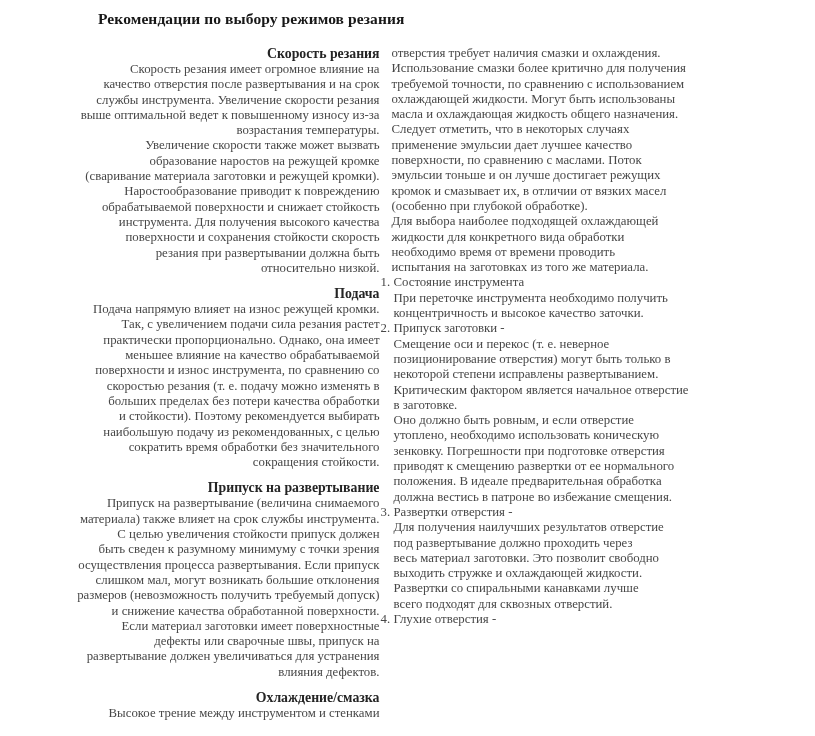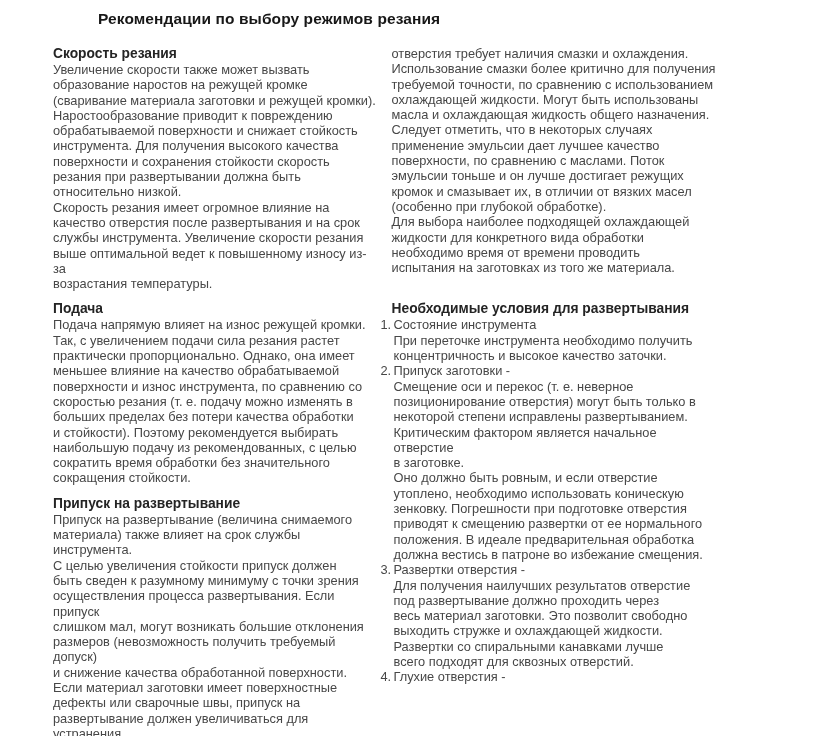--- a/index.html
+++ b/index.html
@@ -2,32 +2,32 @@
 <html><head>
 <meta charset="utf-8">
 <style>
   html, body { margin: 0; padding: 0; }
   body {
     width: 815px; height: 736px;
     background: #ffffff;
     font-family: "Liberation Sans", sans-serif;
     -webkit-font-smoothing: antialiased;
   }
-  .page { position: relative; width: 718px; height: 736px; overflow: hidden; }
+  .page { position: relative; width: 718px; height: 736px; overflow: hidden; font-family: Liberation Serif, serif; }
 
   .doc-title {
     margin: 10px 0 0 98px;
     font-size: 15.5px; line-height: 18px;
     font-weight: bold; color: #171717;
     letter-spacing: 0.1px;
   }
 
   .columns { display: flex; margin-top: 18px; padding-left: 53px; }
   .col { width: 372px; }
-  .col-left { margin-right: 12px; }
+  .col-left { margin-right: 12px; text-align: right; }
 
   .body, .intro, .cond-item {
     margin: 0;
     font-size: 12.8px; line-height: 15.3px;
     color: #474747;
   }
   .body, .intro, .cond-body { white-space: pre-line; }
 
   h2.sec-heading {
     margin: 10px 0 0 0;
@@ -46,34 +46,34 @@
 
 <div class="page">
 
   <h1 class="doc-title">Рекомендации по выбору режимов резания</h1>
 
   <div class="columns">
 
     <div class="col col-left">
       <section>
         <h2 class="sec-heading">Скорость резания</h2>
+        <p class="body">Скорость резания имеет огромное влияние на
+качество отверстия после развертывания и на срок
+службы инструмента. Увеличение скорости резания
+выше оптимальной ведет к повышенному износу из-за
+возрастания температуры.</p>
         <p class="body">Увеличение скорости также может вызвать
 образование наростов на режущей кромке
 (сваривание материала заготовки и режущей кромки).
 Наростообразование приводит к повреждению
 обрабатываемой поверхности и снижает стойкость
 инструмента. Для получения высокого качества
 поверхности и сохранения стойкости скорость
 резания при развертывании должна быть
 относительно низкой.</p>
-        <p class="body">Скорость резания имеет огромное влияние на
-качество отверстия после развертывания и на срок
-службы инструмента. Увеличение скорости резания
-выше оптимальной ведет к повышенному износу из-за
-возрастания температуры.</p>
       </section>
 
       <section>
         <h2 class="sec-heading">Подача</h2>
         <p class="body">Подача напрямую влияет на износ режущей кромки.
 Так, с увеличением подачи сила резания растет
 практически пропорционально. Однако, она имеет
 меньшее влияние на качество обрабатываемой
 поверхности и износ инструмента, по сравнению со
 скоростью резания (т. е. подачу можно изменять в
@@ -117,21 +117,20 @@
 поверхности, по сравнению с маслами. Поток
 эмульсии тоньше и он лучше достигает режущих
 кромок и смазывает их, в отличии от вязких масел
 (особенно при глубокой обработке).
 Для выбора наиболее подходящей охлаждающей
 жидкости для конкретного вида обработки
 необходимо время от времени проводить
 испытания на заготовках из того же материала.</p>
 
       <section>
-        <h2 class="sec-heading">Необходимые условия для развертывания</h2>
 
         <ol class="cond-list">
           <li class="cond-item">
             <span class="num">1.</span><span class="cond-title">Состояние инструмента</span>
             <div class="cond-body">При переточке инструмента необходимо получить
 концентричность и высокое качество заточки.</div>
           </li>
           <li class="cond-item">
             <span class="num">2.</span><span class="cond-title">Припуск заготовки -</span>
             <div class="cond-body">Смещение оси и перекос (т. е. неверное

